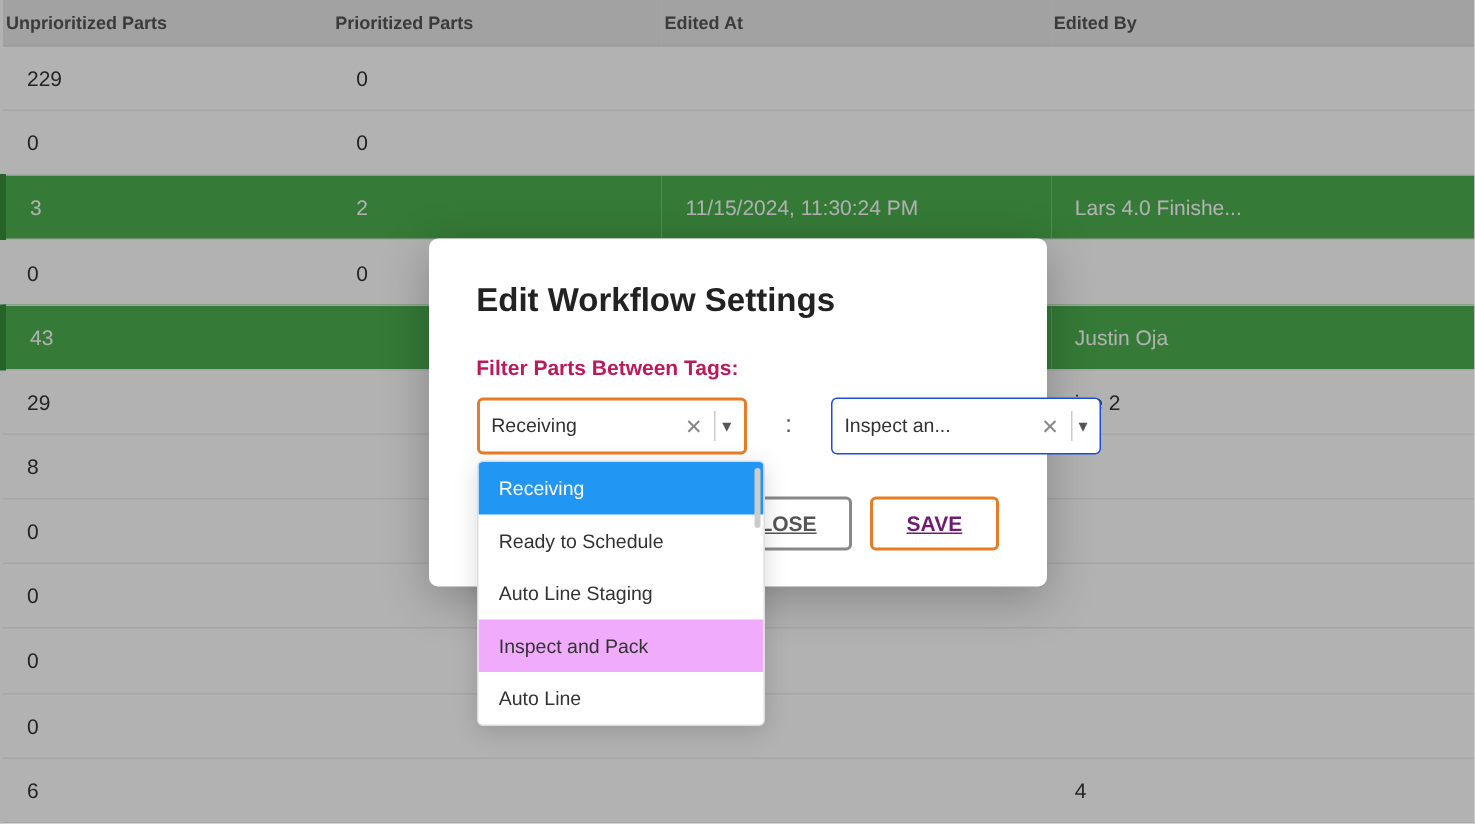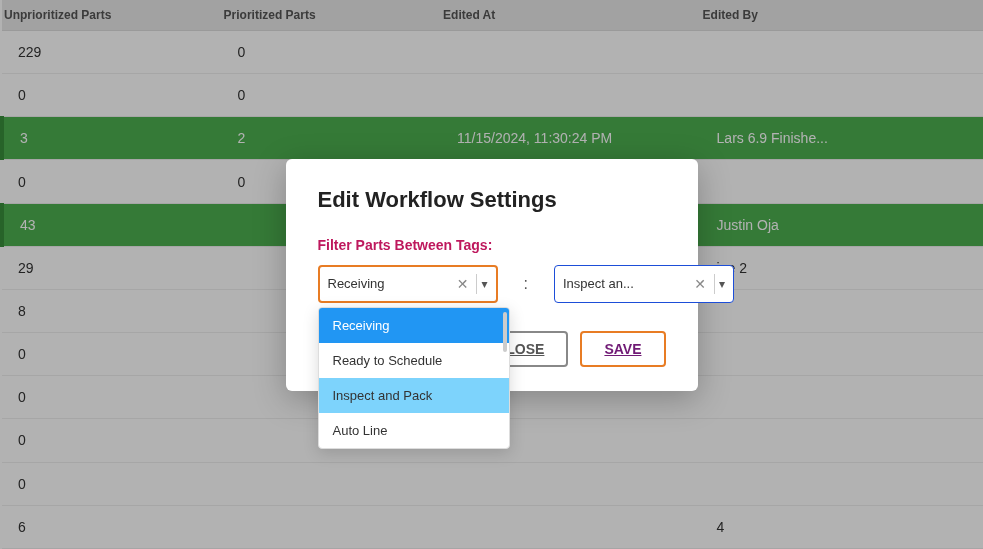--- a/index.html
+++ b/index.html
@@ -167,21 +167,21 @@
       padding: 10px 14px;
       font-size: 13px;
       color: #333;
       cursor: pointer;
     }
     .dropdown-item.selected {
       background: #2196f3;
       color: #fff;
     }
     .dropdown-item.highlighted {
-      background: #7dd3fc;
+      background: #f0abfc;
     }
 
     
     .dropdown-scroll-hint {
       width: 4px;
       background: #ccc;
       position: absolute;
       right: 2px;
       top: 4px;
       height: 40px;
@@ -237,21 +237,21 @@
       <tr>
         <td>0</td>
         <td>0</td>
         <td></td>
         <td></td>
       </tr>
       <tr class="highlight">
         <td>3</td>
         <td>2</td>
         <td>11/15/2024, 11:30:24 PM</td>
-        <td>Lars 6.9 Finishe...</td>
+        <td>Lars 4.0 Finishe...</td>
       </tr>
       <tr>
         <td>0</td>
         <td>0</td>
         <td></td>
         <td></td>
       </tr>
       <tr class="highlight">
         <td>43</td>
         <td></td>
@@ -317,20 +317,21 @@
             <span class="tag-value">Receiving</span>
             <span class="tag-clear">✕</span>
             <span class="tag-divider"></span>
             <span class="tag-arrow">▾</span>
           </div>
 
           <div class="dropdown">
             <div id="dropdown-items">
                 <div class="dropdown-item selected">Receiving</div>
                 <div class="dropdown-item">Ready to Schedule</div>
+                <div class="dropdown-item">Auto Line Staging</div>
                 <div class="dropdown-item highlighted">Inspect and Pack</div>
                 <div class="dropdown-item">Auto Line</div>
               </div>
             <div class="dropdown-scroll-hint"></div>
           </div>
         </div>
 
         <span class="colon">:</span>
 
         <div class="tag-selector normal">

